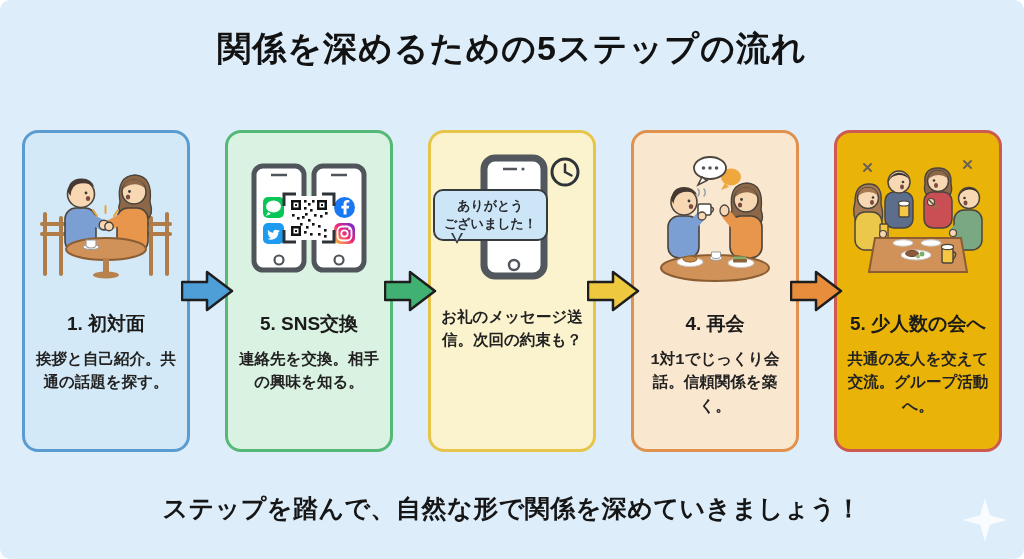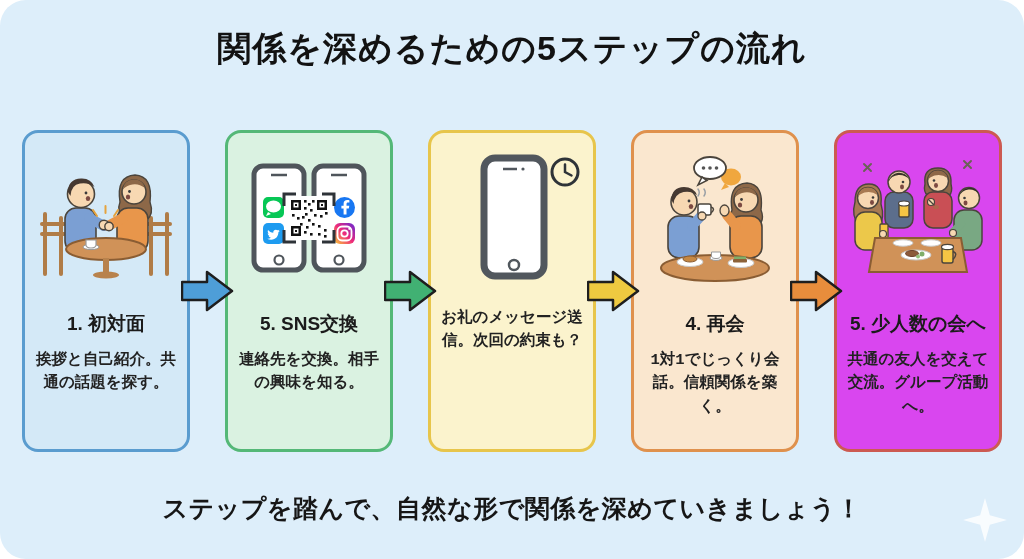--- a/index.html
+++ b/index.html
@@ -1,19 +1,19 @@
 <!DOCTYPE html>
 <html lang="ja"><head>
 <meta charset="utf-8">
 <style>
   * { box-sizing: border-box; margin: 0; padding: 0; }
   html,body { width:1024px; height:559px; background:#ffffff;
     font-family:"Liberation Sans","DejaVu Sans",sans-serif; }
   .panel { position:relative; width:1024px; height:559px; background:#ddeefa;
-    border-radius:26px; overflow:hidden; }
+    border-radius:10px; overflow:hidden; }
   .title { text-align:center; padding-top:26px; font-size:34px; font-weight:bold;
     color:#121212; letter-spacing:1px; }
   .steps-row { position:absolute; left:0; right:0; top:130px;
     display:flex; justify-content:space-between; padding:0 22px; }
   .card { flex:none; width:168px; height:322px; border:3px solid #888;
     border-radius:16px; background:#eee; padding-top:6px; }
   .illus { position:relative; height:156px; display:flex; align-items:center;
     justify-content:center; }
   .illus svg { width:150px; height:130px; display:block; }
   .step-label { text-align:center; font-size:19px; font-weight:bold; color:#1b1b1b;
@@ -198,20 +198,24 @@
             <rect x="47" y="6" width="60" height="118" rx="11" fill="#fff" stroke="#51575d" stroke-width="7"></rect>
             <path d="M66 17 H80" stroke="#51575d" stroke-width="2.5"></path>
             <circle cx="86" cy="17" r="1.6" fill="#51575d"></circle>
             <circle cx="77" cy="113" r="5" fill="none" stroke="#51575d" stroke-width="2.5"></circle>
           </g>
           <g>
             <circle cx="128" cy="20" r="13" fill="none" stroke="#2e3338" stroke-width="3"></circle>
             <path d="M128 12.5 V20 L134.5 23.5" stroke="#2e3338" stroke-width="2.5" fill="none" stroke-linecap="round"></path>
           </g>
         </svg>
+        <div class="chat-bubble">
+          <span>ありがとう</span><br>
+          <span>ございました！</span>
+        </div>
       </div>
       <div class="step-desc">お礼のメッセージ送信。次回の約束も？</div>
     </div>
 
     <div class="arrow">
       <svg viewBox="0 0 53 42">
           <polygon points="1,12 26,12 26,2 51,21 26,40 26,30 1,30" stroke="#1e1e1e" stroke-width="2.5" stroke-linejoin="round" fill="#eec940"></polygon>
         </svg>
     </div>
 
@@ -264,21 +268,21 @@
       <div class="step-label">4. 再会</div>
       <div class="step-desc">1対1でじっくり会話。信頼関係を築く。</div>
     </div>
 
     <div class="arrow">
       <svg viewBox="0 0 53 42">
           <polygon points="1,12 26,12 26,2 51,21 26,40 26,30 1,30" stroke="#1e1e1e" stroke-width="2.5" stroke-linejoin="round" fill="#e88d3c"></polygon>
         </svg>
     </div>
 
-    <div class="card" style="background:#d946ef;border-color:#cc5a51">
+    <div class="card" style="background:#eab308;border-color:#cc5a51">
       <div class="illus">
         <svg viewBox="0 0 150 130">
           <g stroke="#6b6257" stroke-width="2" stroke-linecap="round">
             <path d="M21 12 L28 19 M28 12 L21 19"></path>
             <path d="M121 9 L128 16 M128 9 L121 16"></path>
           </g>
           <g>
             <rect x="42" y="40" width="28" height="36" rx="9" fill="#5c6e8c" stroke="#4a443c" stroke-width="1.5"></rect>
             <circle cx="56" cy="30" r="11" fill="#f7d8b2" stroke="#4a443c" stroke-width="1.5"></circle>
             <path d="M45.5 30 a11 11 0 0 1 21 -2.5 q-4.5 -5 -11 -4.5 q-7.5 .5 -10 7 z" fill="#3b332c"></path>

